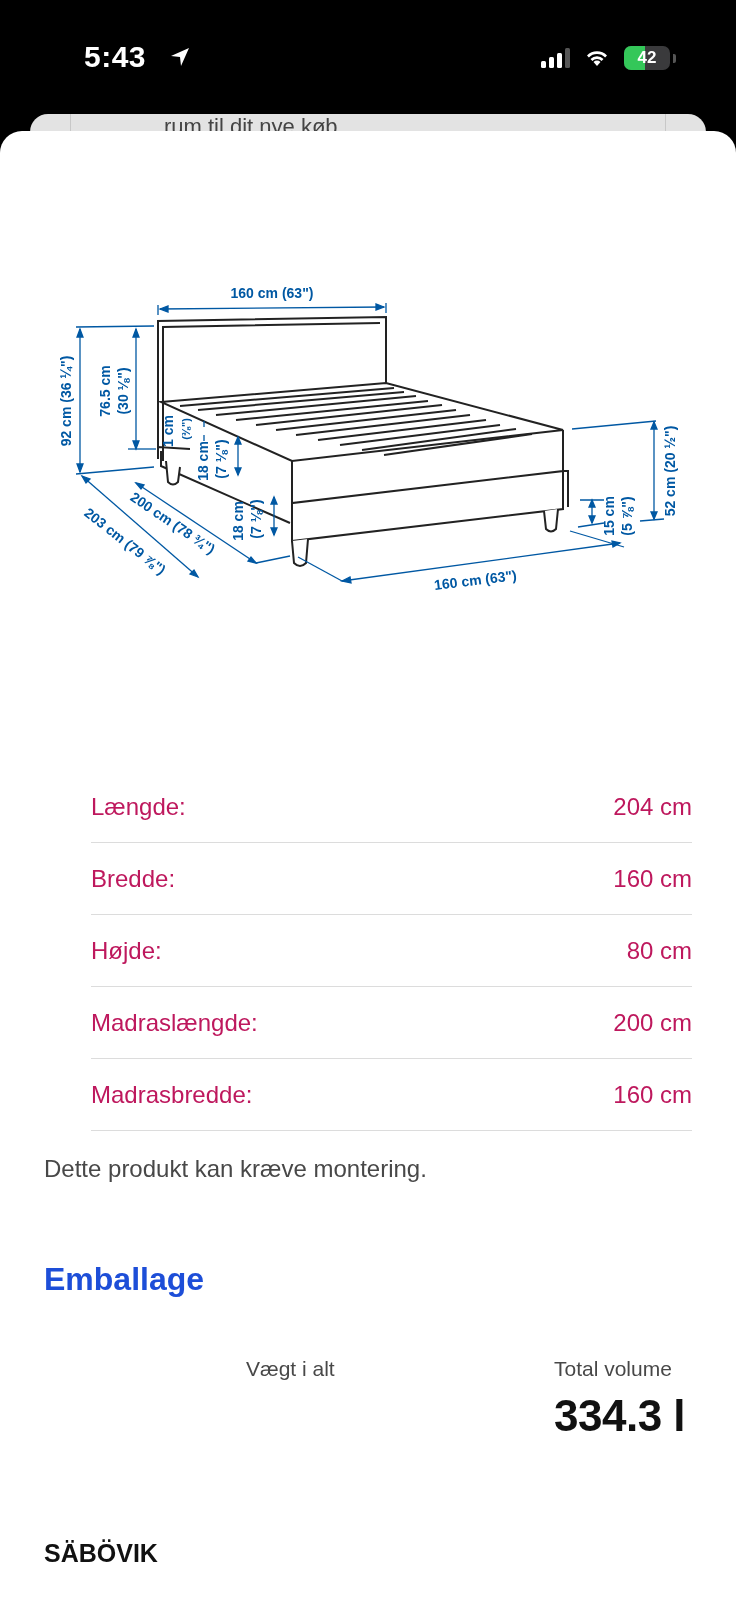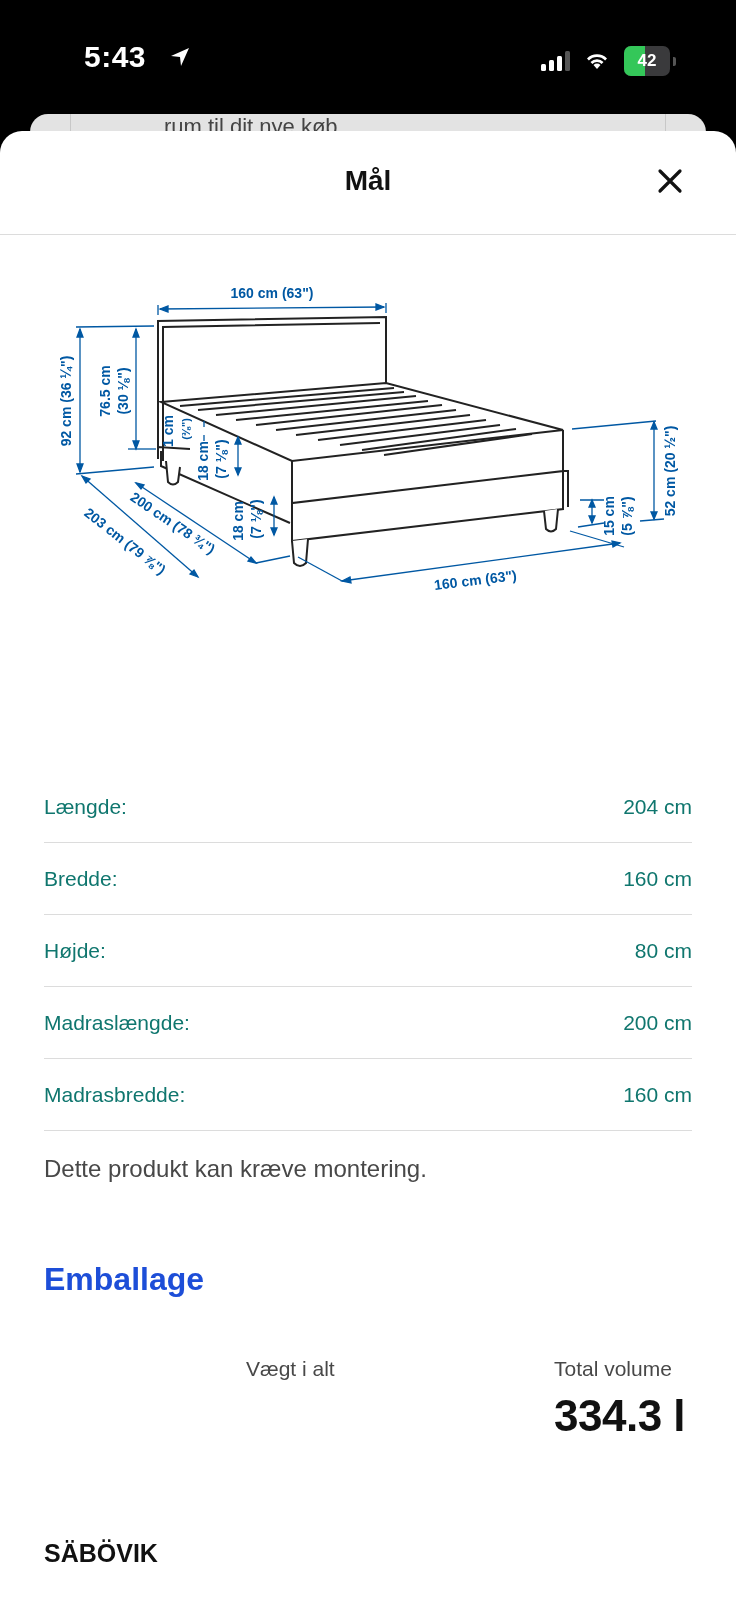--- a/index.html
+++ b/index.html
@@ -4,34 +4,34 @@
 <style>
   * { box-sizing: border-box; margin: 0; padding: 0; }
   html, body { width: 736px; height: 1600px; overflow: hidden; background: #000; font-family: "Liberation Sans", "DejaVu Sans", sans-serif; }
   .status-bar { position: absolute; top: 0; left: 0; width: 736px; height: 110px; background: #000; color: #fff; }
   .time { position: absolute; left: 84px; top: 40px; font-size: 30px; font-weight: 600; letter-spacing: 0.5px; display: flex; align-items: center; gap: 22px; }
   .time svg { width: 24px; height: 24px; }
   .status-right { position: absolute; right: 60px; top: 46px; display: flex; align-items: center; gap: 14px; }
   .signal { display: flex; align-items: flex-end; gap: 3px; height: 20px; }
   .signal span { width: 5px; background: #fff; border-radius: 1.5px; }
   .signal span.dim { background: #555; }
-  .battery { width: 46px; height: 30px; border-radius: 7px; background: #3a3a3c; position: relative; overflow: hidden; display: flex; align-items: center; justify-content: center; }
+  .battery { width: 46px; height: 24px; border-radius: 7px; background: #3a3a3c; position: relative; overflow: hidden; display: flex; align-items: center; justify-content: center; }
   .battery .fill { position: absolute; left: 0; top: 0; bottom: 0; width: 46%; background: #34c759; }
   .battery .txt { position: relative; font-size: 17px; font-weight: 700; color: #fff; }
   .battery-cap { width: 3px; height: 9px; background: #555; border-radius: 0 2px 2px 0; margin-left: -11px; }
   .behind-card { position: absolute; left: 30px; top: 114px; width: 676px; height: 40px; background: #e3e3e3; border-radius: 18px 18px 0 0; overflow: hidden; }
   .behind-card .inner { position: absolute; left: 40px; right: 40px; top: 0; bottom: 0; border-left: 1px solid #c8c8c8; border-right: 1px solid #c8c8c8; }
   .behind-card .txt { position: absolute; left: 134px; top: 0px; font-size: 22px; color: #444; }
   .sheet { position: absolute; left: 0; top: 131px; width: 736px; height: 1469px; background: #fff; border-radius: 22px 22px 0 0; overflow: hidden; }
   .sheet-header { height: 104px; border-bottom: 1px solid #dcdcdc; position: relative; }
   .sheet-title { position: absolute; left: 0; right: 0; top: 34px; text-align: center; font-size: 28px; font-weight: 700; color: #111; }
   .close-btn { position: absolute; right: 50px; top: 34px; width: 32px; height: 32px; cursor: pointer; }
   .diagram { position: absolute; left: 40px; top: 140px; width: 680px; height: 350px; }
   .dims { position: absolute; left: 44px; top: 640px; width: 648px; }
-  .dim-row { display: flex; justify-content: space-between; align-items: center; height: 72px; border-bottom: 1.5px solid #dcdcdc; font-size: 21px; color: #0f766e; }
+  .dim-row { display: flex; justify-content: space-between; align-items: center; height: 72px; border-bottom: 1.5px solid #dcdcdc; font-size: 24px; color: #be185d; margin-left: 47px; }
   .note { position: absolute; left: 44px; top: 1024px; font-size: 24px; color: #484848; }
   .pack-title { position: absolute; left: 44px; top: 1130px; font-size: 32px; font-weight: 700; color: #1d4ed8; }
   .pack-grid { position: absolute; left: 44px; top: 1226px; width: 648px; height: 110px; }
   .pack-col { position: absolute; top: 0; }
   .pack-col .lbl { font-size: 21px; color: #484848; }
   .pack-col .val { font-size: 44px; font-weight: 700; color: #111; margin-top: 10px; letter-spacing: -0.5px; }
   .product-name { position: absolute; left: 44px; top: 1408px; font-size: 25px; font-weight: 700; color: #111; }
   .lbl-txt { font-family: "Liberation Sans", sans-serif; font-weight: 700; fill: #0058a3; font-size: 14px; }
 </style>
 </head>
@@ -63,28 +63,20 @@
     <div class="battery-cap"></div>
   </div>
 </div>
 
 <div class="behind-card">
   <div class="inner"></div>
   <div class="txt">rum til dit nye køb.</div>
 </div>
 
 <div class="sheet">
-  <div class="sheet-header">
-    <div class="sheet-title">Mål</div>
-    <div class="close-btn">
-      <svg viewBox="0 0 32 32" width="32" height="32">
-        <path d="M6 6 L26 26 M26 6 L6 26" stroke="#111" stroke-width="3.2" stroke-linecap="round"></path>
-      </svg>
-    </div>
-  </div>
 
   <svg class="diagram" viewBox="40 140 680 350">
     <g fill="none" stroke="#222" stroke-width="2">
 
       <path d="M158 328 L158 190 L386 186 L386 252"></path>
       <path d="M163 330 L163 196 L380 192"></path>
 
       <path d="M158 328 L158 316 L190 318"></path>
       <path d="M161 320 L161 335 L290 392"></path>
 

